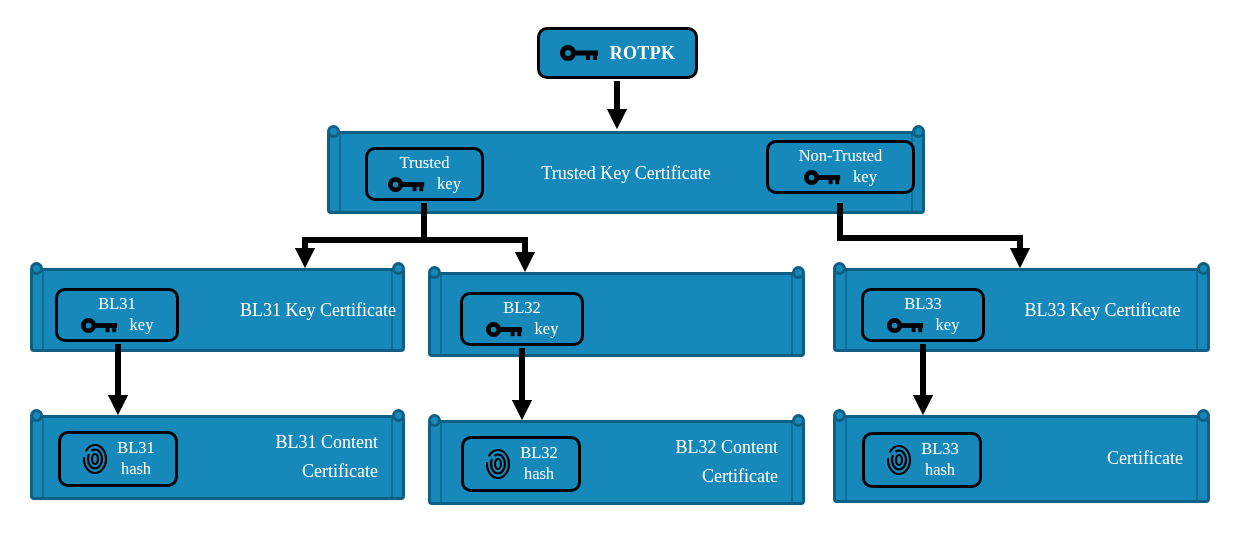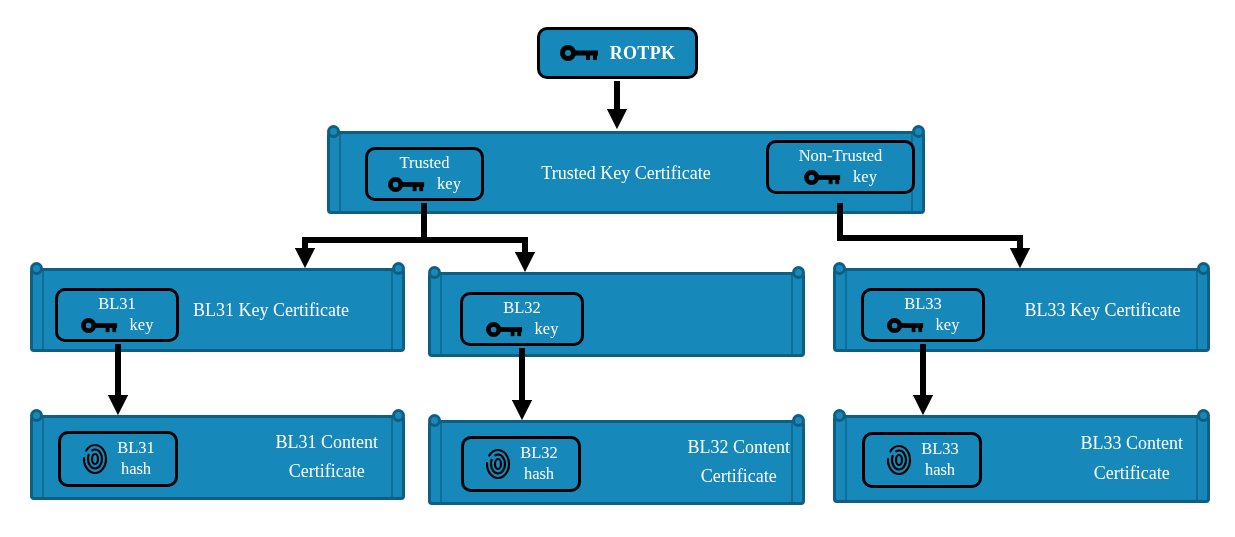--- a/index.html
+++ b/index.html
@@ -95,21 +95,21 @@
         <span class="t">key</span>
       </span>
     </div>
   </div>
 
   <div class="scroll" style="left:30px;top:268px;width:375px;height:84px;">
     <span class="curl l"></span>
     <span class="curl r"></span>
     <span class="rolledge l"></span>
     <span class="rolledge r"></span>
-    <div class="title vcenter" style="left:160px;right:6px;text-align:left;">BL31 Key Certificate</div>
+    <div class="title vcenter" style="left:160px;right:6px;text-align:right;">BL31 Key Certificate</div>
     <div class="badge badge-key" style="left:22px;top:17px;width:124px;height:54px;">
       <span class="t">BL31</span>
       <span class="row2">
         <svg class="icon" width="38" height="19" viewBox="0 0 40 20">
           <circle cx="8" cy="10" r="5.5" fill="none" stroke="#000" stroke-width="5"></circle>
           <rect x="13" y="7.5" width="25" height="5" fill="#000"></rect>
           <rect x="26" y="11" width="4" height="6" fill="#000"></rect>
           <rect x="33" y="11" width="4" height="6" fill="#000"></rect>
         </svg>
         <span class="t">key</span>
@@ -154,21 +154,21 @@
         <span class="t">key</span>
       </span>
     </div>
   </div>
 
   <div class="scroll" style="left:30px;top:415px;width:375px;height:85px;">
     <span class="curl l"></span>
     <span class="curl r"></span>
     <span class="rolledge l"></span>
     <span class="rolledge r"></span>
-    <div class="title vcenter content-title" style="right:24px;">
+    <div class="title vcenter content-title" style="right:24px;text-align:right;">
       <div>BL31 Content</div>
       <div>Certificate</div>
     </div>
     <div class="badge badge-hash" style="left:25px;top:13px;width:120px;height:56px;">
       <svg class="icon" width="28" height="32" viewBox="0 0 28 32">
         <g fill="none" stroke="#000" stroke-width="2.2" stroke-linecap="round">
           <ellipse cx="14" cy="16" rx="3" ry="5"></ellipse>
           <ellipse cx="14" cy="16" rx="7" ry="9.5" stroke-dasharray="30 6"></ellipse>
           <ellipse cx="14" cy="16" rx="11" ry="14" stroke-dasharray="40 8"></ellipse>
         </g>
@@ -178,21 +178,21 @@
         <span class="t">hash</span>
       </span>
     </div>
   </div>
 
   <div class="scroll" style="left:428px;top:420px;width:377px;height:85px;">
     <span class="curl l"></span>
     <span class="curl r"></span>
     <span class="rolledge l"></span>
     <span class="rolledge r"></span>
-    <div class="title vcenter content-title" style="right:12px;">
+    <div class="title vcenter content-title" style="right:24px;text-align:right;">
       <div>BL32 Content</div>
       <div>Certificate</div>
     </div>
     <div class="badge badge-hash" style="left:30px;top:13px;width:120px;height:56px;">
       <svg class="icon" width="28" height="32" viewBox="0 0 28 32">
         <g fill="none" stroke="#000" stroke-width="2.2" stroke-linecap="round">
           <ellipse cx="14" cy="16" rx="3" ry="5"></ellipse>
           <ellipse cx="14" cy="16" rx="7" ry="9.5" stroke-dasharray="30 6"></ellipse>
           <ellipse cx="14" cy="16" rx="11" ry="14" stroke-dasharray="40 8"></ellipse>
         </g>
@@ -203,21 +203,20 @@
       </span>
     </div>
   </div>
 
   <div class="scroll" style="left:833px;top:415px;width:377px;height:88px;">
     <span class="curl l"></span>
     <span class="curl r"></span>
     <span class="rolledge l"></span>
     <span class="rolledge r"></span>
     <div class="title vcenter content-title" style="right:24px;">
-      <div>BL33 Content</div>
       <div>Certificate</div>
     </div>
     <div class="badge badge-hash" style="left:26px;top:14px;width:120px;height:56px;">
       <svg class="icon" width="28" height="32" viewBox="0 0 28 32">
         <g fill="none" stroke="#000" stroke-width="2.2" stroke-linecap="round">
           <ellipse cx="14" cy="16" rx="3" ry="5"></ellipse>
           <ellipse cx="14" cy="16" rx="7" ry="9.5" stroke-dasharray="30 6"></ellipse>
           <ellipse cx="14" cy="16" rx="11" ry="14" stroke-dasharray="40 8"></ellipse>
         </g>
       </svg>

